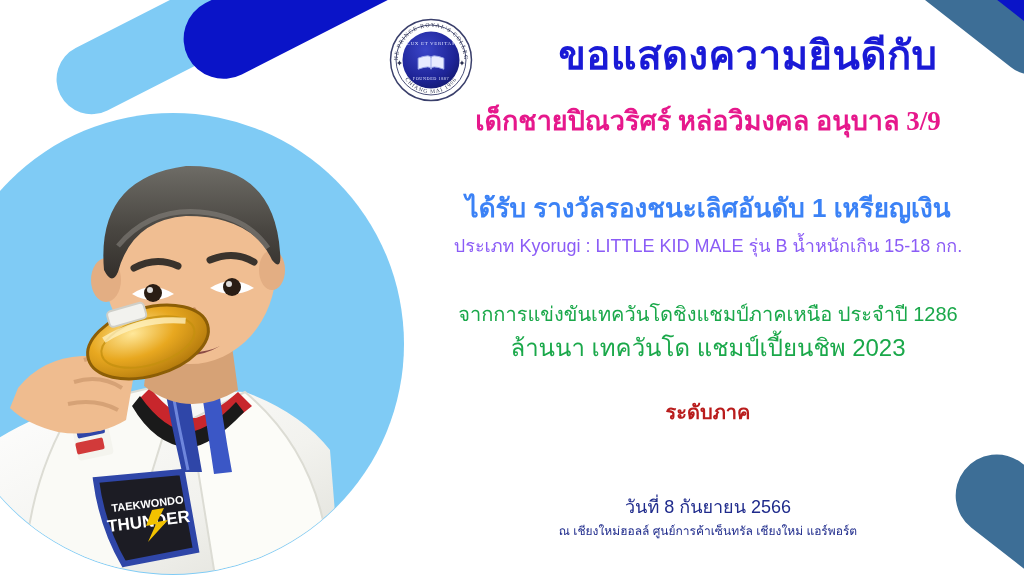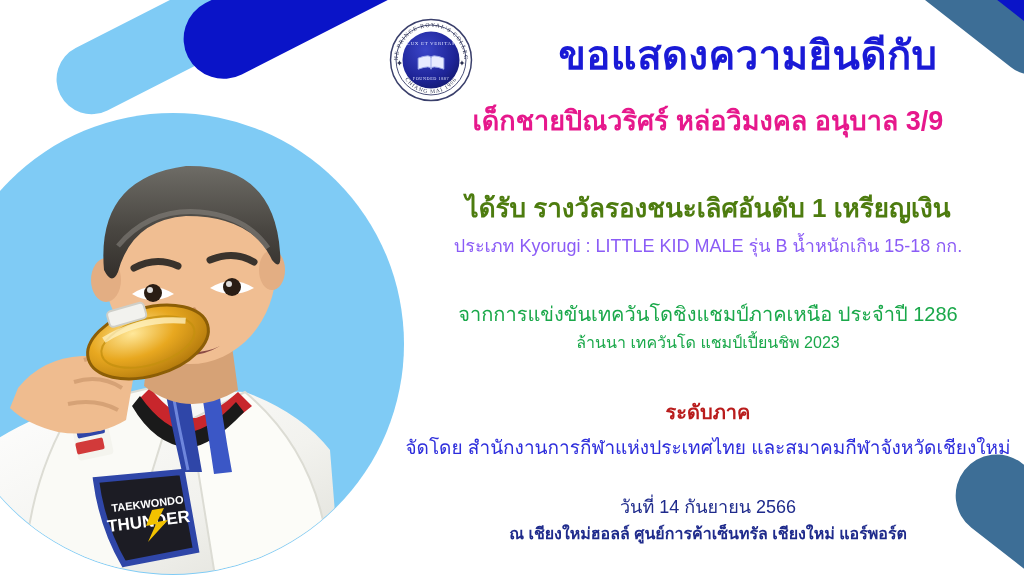--- a/index.html
+++ b/index.html
@@ -101,53 +101,53 @@
   }
   .line{ margin:0; line-height:1.28; white-space:nowrap; }
 
   #headline{
     position:absolute;left:80px;top:30px;width:552px;
     font-size:40px;font-weight:bold;color:#1A1AD6;
     letter-spacing:.5px;
   }
   #recipient{
     position:absolute;left:0px;top:104px;width:632px;
-    font-size:27px;font-weight:bold;color:#E6188C;
+    font-size:27px;font-weight:bold;color:#E6188C;font-family:Liberation Serif, serif;
   }
   #award-main{
     position:absolute;left:0px;top:192px;width:632px;
-    font-size:26px;font-weight:bold;color:#4d7c0f;
+    font-size:26px;font-weight:bold;color:#3b82f6;
   }
   #award-class{
     position:absolute;left:0px;top:235px;width:632px;
     font-size:18px;color:#8b5cf6;
   }
   #event-1{
     position:absolute;left:0px;top:302px;width:632px;
     font-size:20px;color:#1AA84A;
   }
   #event-2{
     position:absolute;left:0px;top:333px;width:632px;
-    font-size:16px;color:#1AA84A;
+    font-size:24px;color:#1AA84A;
   }
   #level{
     position:absolute;left:0px;top:400px;width:632px;
     font-size:20px;font-weight:bold;color:#b91c1c;
   }
   #organizer{
     position:absolute;left:0px;top:436px;width:632px;
     font-size:19px;color:#2E2EDC;
   }
   #date{
     position:absolute;left:0px;top:496px;width:632px;
     font-size:18px;color:#1F2B8C;
   }
   #venue{
     position:absolute;left:0px;top:524px;width:632px;
-    font-size:16px;color:#1F2B8C;font-weight:bold;
+    font-size:12px;color:#1F2B8C;
   }
 </style>
 </head>
 <body>
 
 <div id="stage">
 
   <div class="bar" id="bar-lightblue-top"></div>
   <div class="bar" id="bar-royalblue-top"></div>
   <div class="bar" id="bar-steel-top"></div>
@@ -278,18 +278,17 @@
   </svg>
 
   <div id="content">
     <div class="line" id="headline">ขอแสดงความยินดีกับ</div>
     <div class="line" id="recipient">เด็กชายปิณวริศร์  หล่อวิมงคล  อนุบาล 3/9</div>
     <div class="line" id="award-main">ได้รับ รางวัลรองชนะเลิศอันดับ 1 เหรียญเงิน</div>
     <div class="line" id="award-class">ประเภท Kyorugi : LITTLE KID MALE รุ่น B น้ำหนักเกิน 15-18 กก.</div>
     <div class="line" id="event-1">จากการแข่งขันเทควันโดชิงแชมป์ภาคเหนือ ประจำปี 1286</div>
     <div class="line" id="event-2">ล้านนา เทควันโด แชมป์เปี้ยนชิพ 2023</div>
     <div class="line" id="level">ระดับภาค</div>
-    <div class="line" id="organizer">จัดโดย สำนักงานการกีฬาแห่งประเทศไทย และสมาคมกีฬาจังหวัดเชียงใหม่</div>
-    <div class="line" id="date">วันที่ 14 กันยายน 2566</div>
+    <div class="line" id="date">วันที่ 8 กันยายน 2566</div>
     <div class="line" id="venue">ณ เชียงใหม่ฮอลล์ ศูนย์การค้าเซ็นทรัล เชียงใหม่ แอร์พอร์ต</div>
   </div>
 
 </div>
 
 </body></html>

